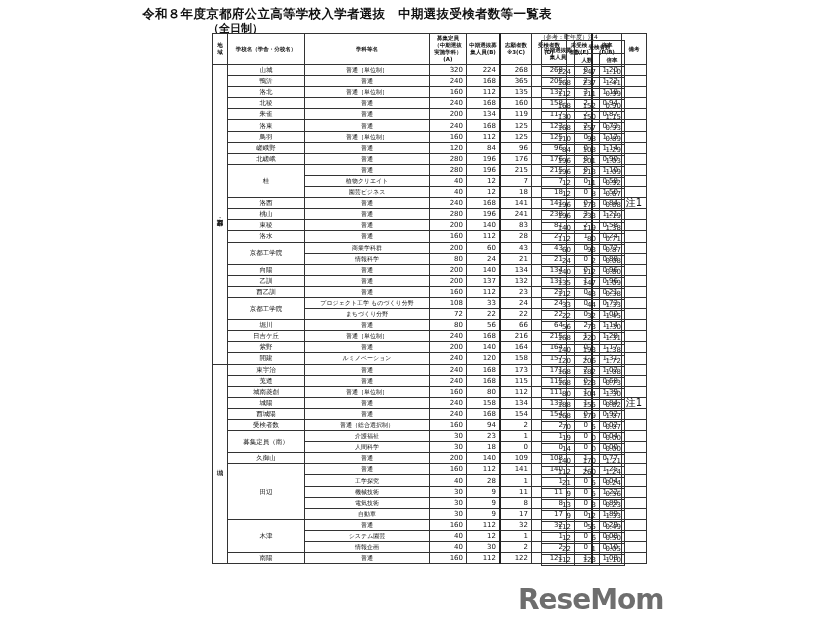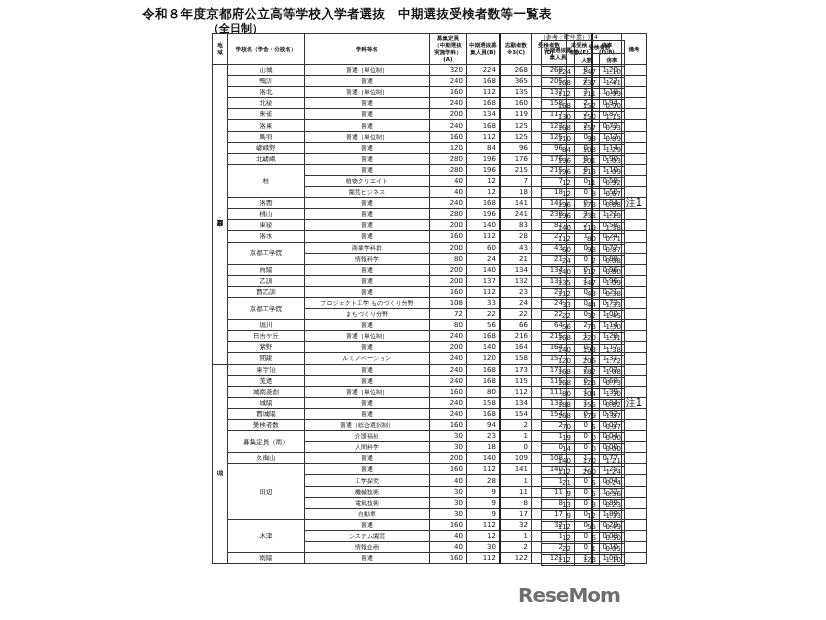--- a/index.html
+++ b/index.html
@@ -13,21 +13,21 @@
   #main{left:212px;top:33px;}
   #main td.num{text-align:right;}
   #main td.c{text-align:center;font-size:10px;}
   #main td.region{width:8px;text-align:center;font-size:6.5px;line-height:12px;white-space:normal;padding:0 1px;}
   #main td.school{width:70px;text-align:center;font-size:6.5px;}
   #main td.course{text-align:center;font-size:6px;}
   #main .wcol{width:78px;}
   .bd2{border-left:2px solid #222 !important;}
   #ref{left:541px;top:40px;}
   #ref td{text-align:right;}
-  .watermark{position:absolute;left:518px;top:583px;font-size:20px;font-weight:bold;color:#555;letter-spacing:-1px;opacity:0.85;}
+  .watermark{position:absolute;left:518px;top:583px;font-size:28px;font-weight:bold;color:#555;letter-spacing:-1px;opacity:0.85;}
 </style>
 </head>
 <body>
 
 <div class="title">令和８年度京都府公立高等学校入学者選抜　中期選抜受検者数等一覧表</div>
 <div class="subtitle">（全日制）</div>
 <div class="ref-caption">（参考：昨年度）注4</div>
 
 <table id="main">
   <thead>

